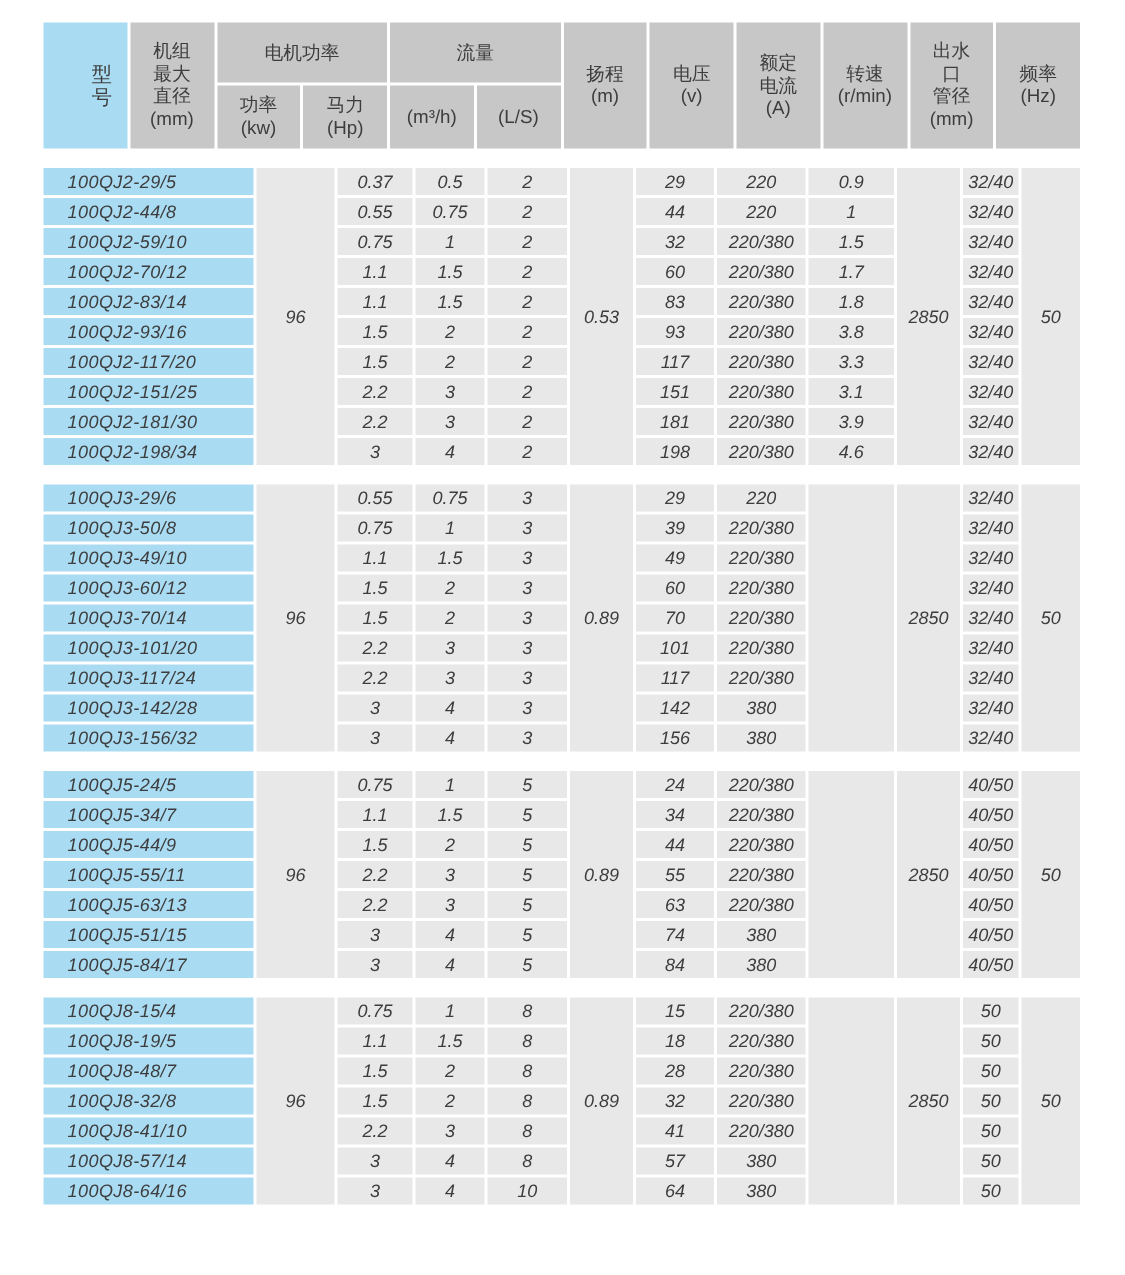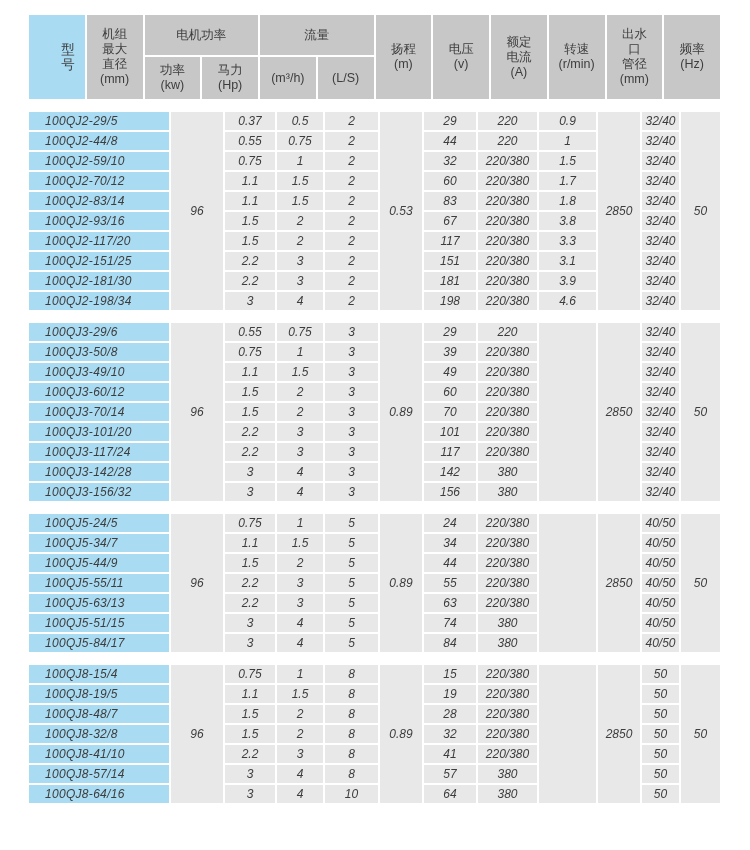--- a/index.html
+++ b/index.html
@@ -169,21 +169,21 @@
               <td>83</td>
               <td>220/380</td>
               <td>1.8</td>
               <td>32/40</td>
             </tr>
             <tr class="data-row">
               <td class="blue model">100QJ2-93/16</td>
               <td>1.5</td>
               <td>2</td>
               <td>2</td>
-              <td>67</td>
+              <td>93</td>
               <td>220/380</td>
               <td>3.8</td>
               <td>32/40</td>
             </tr>
             <tr class="data-row">
               <td class="blue model">100QJ2-117/20</td>
               <td>1.5</td>
               <td>2</td>
               <td>2</td>
               <td>117</td>
@@ -441,21 +441,21 @@
               <td rowspan="7"></td>
               <td rowspan="7">2850</td>
               <td>50</td>
               <td rowspan="7">50</td>
             </tr>
             <tr class="data-row">
               <td class="blue model">100QJ8-19/5</td>
               <td>1.1</td>
               <td>1.5</td>
               <td>8</td>
-              <td>19</td>
+              <td>18</td>
               <td>220/380</td>
               <td>50</td>
             </tr>
             <tr class="data-row">
               <td class="blue model">100QJ8-48/7</td>
               <td>1.5</td>
               <td>2</td>
               <td>8</td>
               <td>28</td>
               <td>220/380</td>

